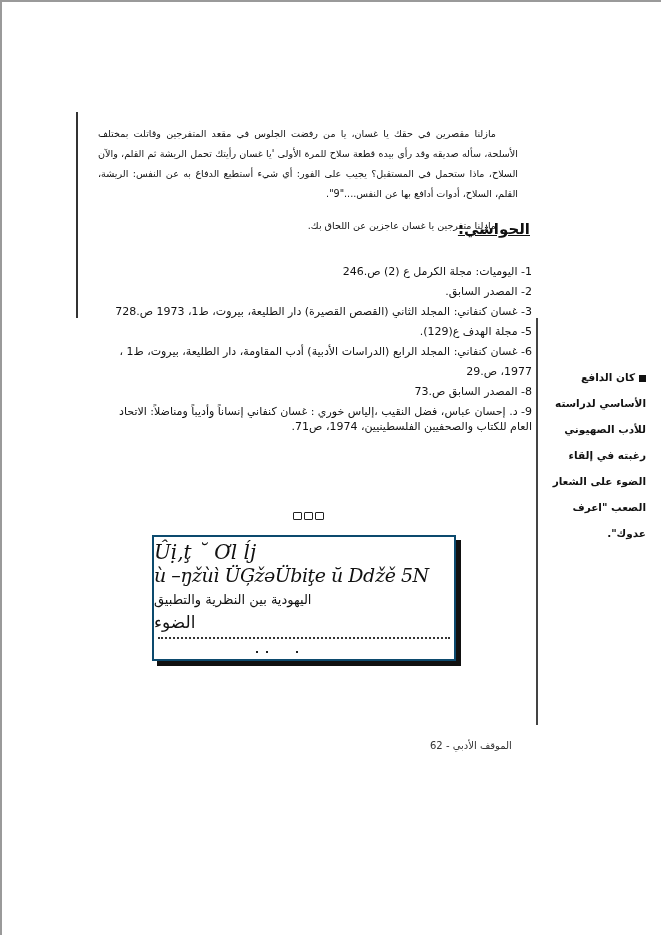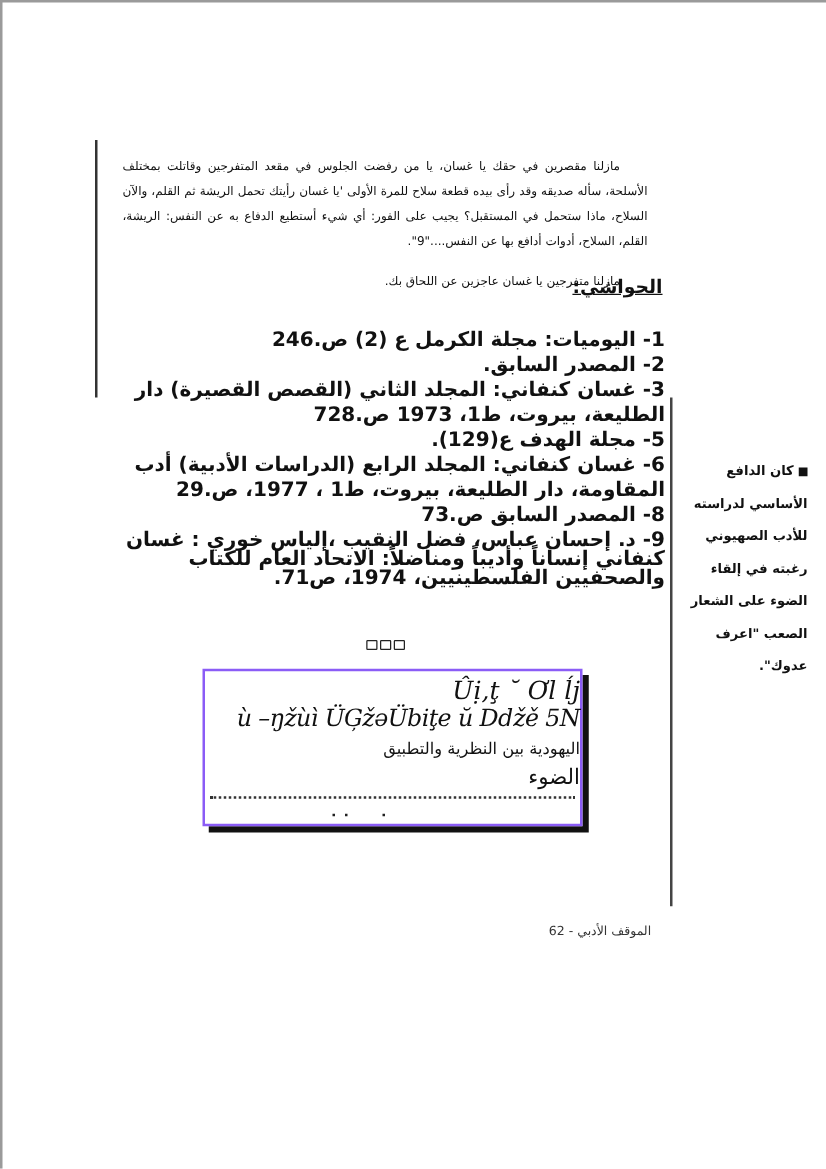--- a/index.html
+++ b/index.html
@@ -67,26 +67,25 @@
       font-weight: bold;
       text-decoration: underline;
     }
     .notes {
       position: absolute;
       left: 100px;
       top: 262px;
       width: 432px;
       direction: rtl;
       text-align: right;
-      font-size: 16px;
+      font-size: 11px;
       line-height: 20px;
       margin: 0;
       padding: 0;
       list-style: none;
-      font-weight: bold;
     }
     .notes li {
       margin: 0;
       padding: 0;
     }
     .notes li.multi {
       line-height: 15px;
       margin-top: 2px;
     }
     .sidebar {
@@ -116,29 +115,29 @@
     }
     .separator span {
       display: inline-block;
       width: 7px; height: 6px;
       border: 1px solid #222;
       margin-right: 2px;
       border-radius: 1px;
     }
     .promo-box {
       position: absolute;
-      left: 162px;
+      left: 152px;
       top: 535px;
       width: 304px;
       height: 126px;
-      border: 2px solid #8b5cf6;
+      border: 2px solid #0c4a6e;
       box-shadow: 5px 5px 0 #111;
       background: #fff;
       box-sizing: border-box;
-      text-align: right;
+      text-align: left;
     }
     .promo-garbled-1 {
       position: absolute;
       left: 0; right: 0; top: 3px;
       font-family: "DejaVu Serif", serif;
       font-style: italic;
       font-size: 20px;
       line-height: 24px;
     }
     .promo-garbled-2 {
@@ -175,21 +174,21 @@
       width: 2px; height: 2px;
       background: #222;
       top: 114px;
     }
     .footer {
       position: absolute;
       left: 430px;
       top: 740px;
       width: 100px;
       direction: rtl;
-      text-align: center;
+      text-align: left;
       font-size: 10px;
       color: #333;
     }
   </style>
 </head>
 <body>
 
 <div class="page-frame"></div>
 
 <div class="rule-left"></div>

